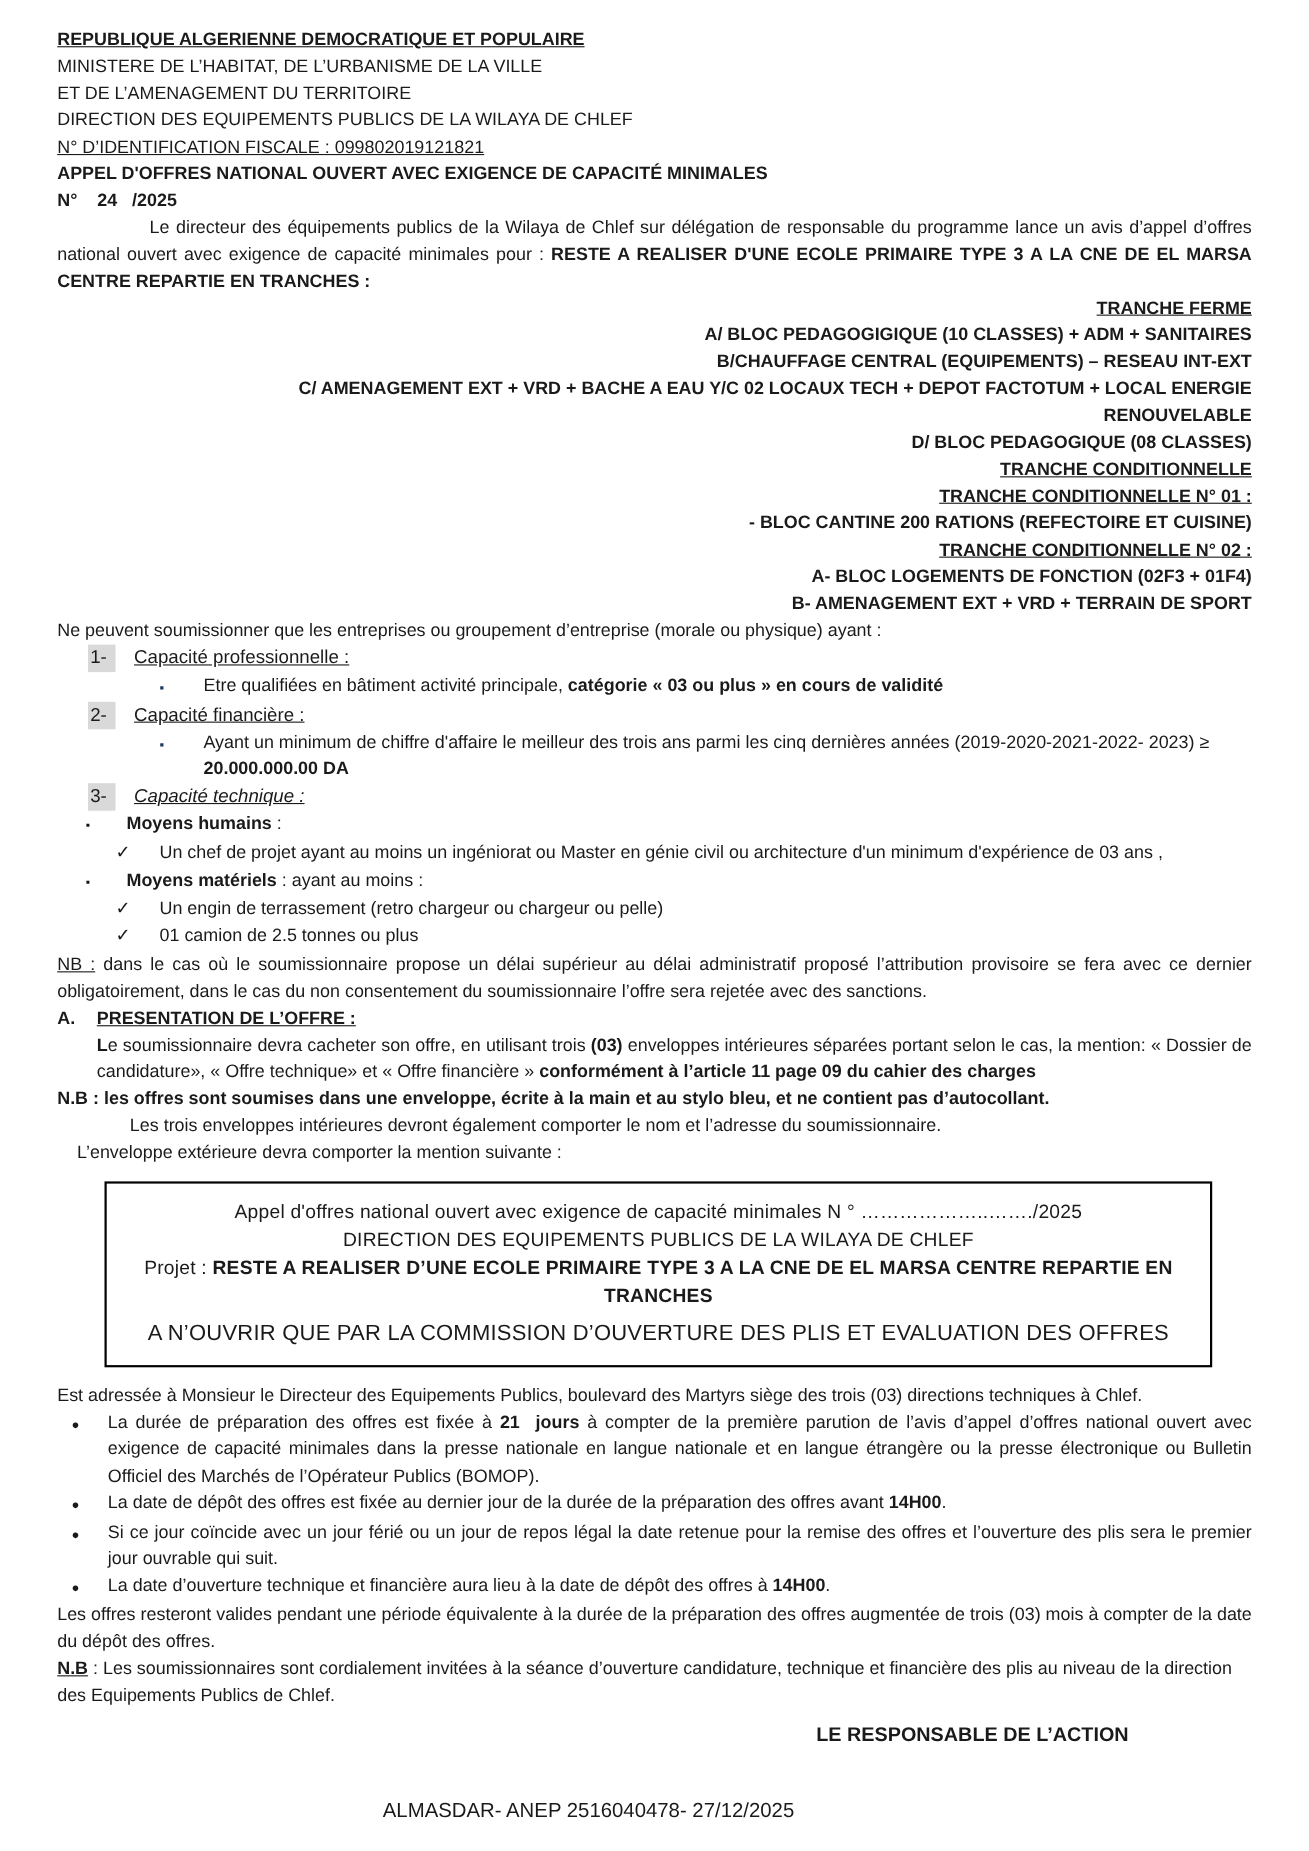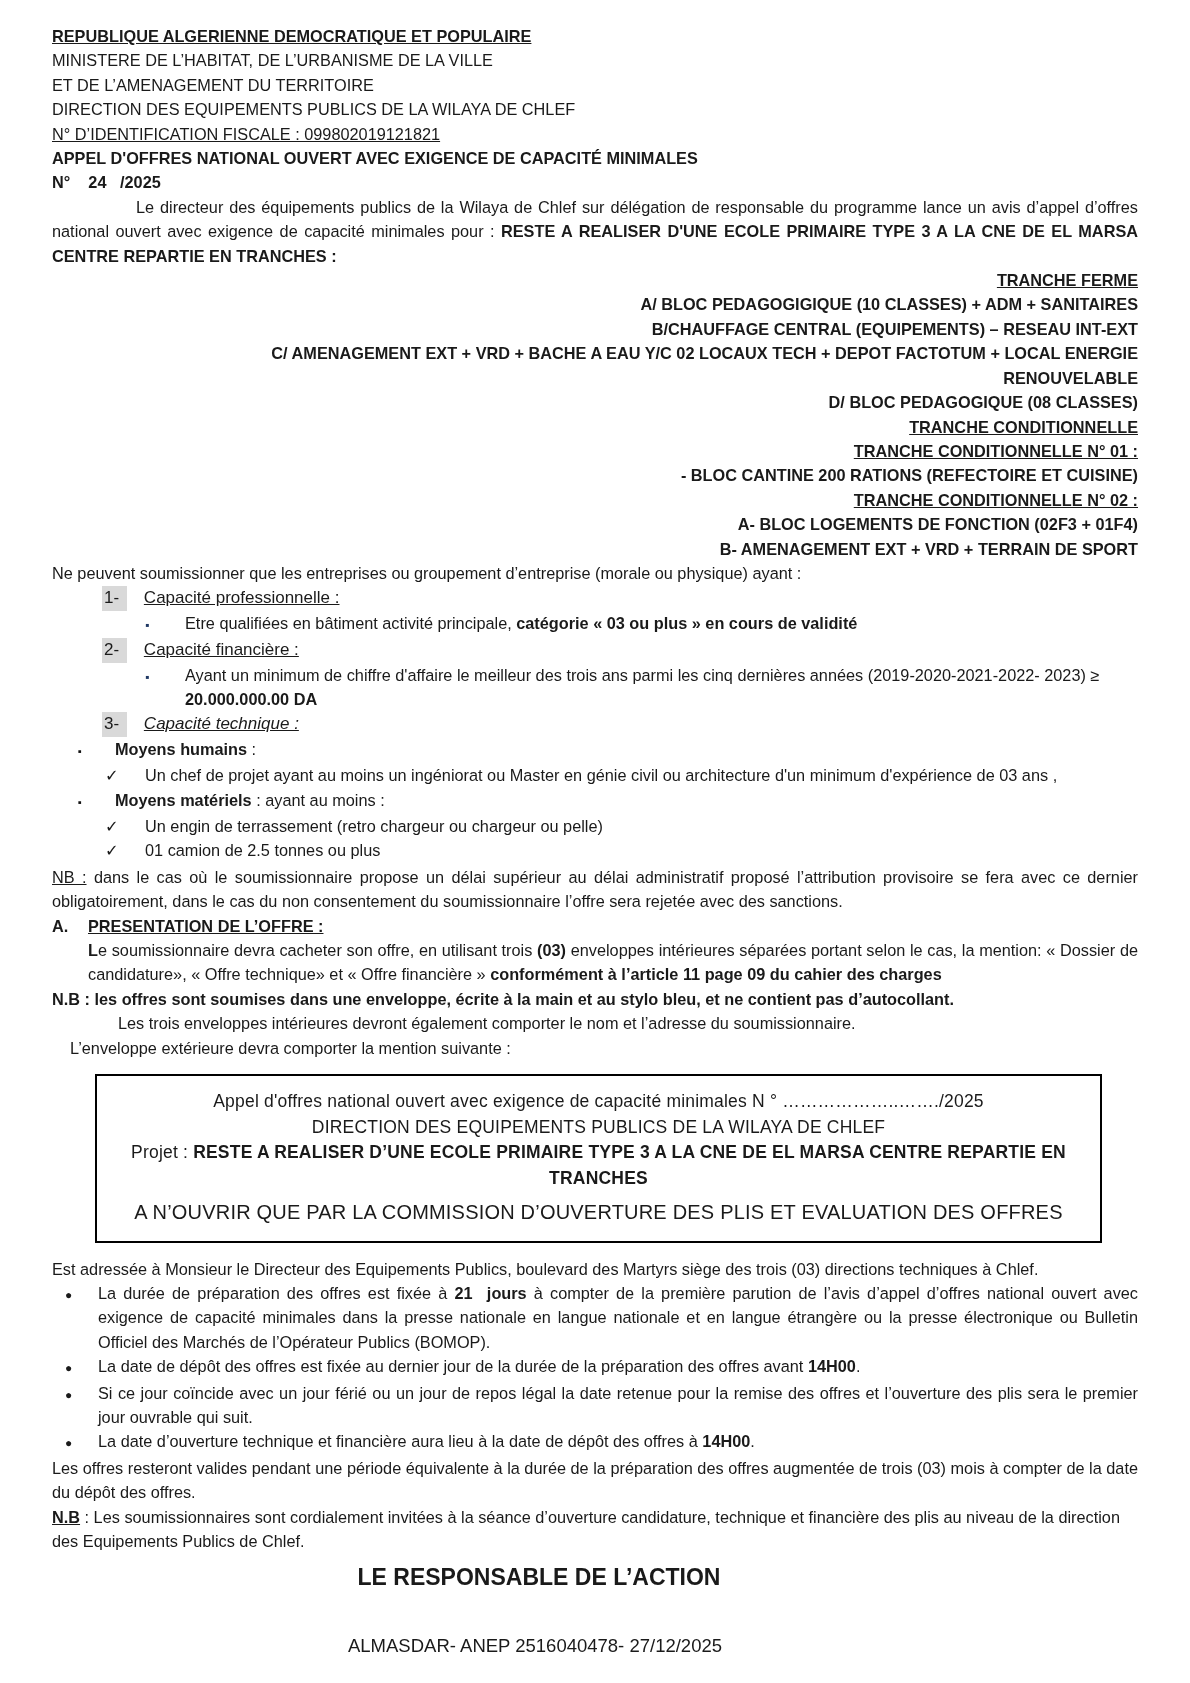--- a/index.html
+++ b/index.html
@@ -12,21 +12,21 @@
   .i{font-style:italic;}
   .ws{white-space:pre-wrap;}
   
   .hdr div{text-align:left;}
   
   .intro{text-align:justify;text-indent:84px;}
   
   .tranches{margin-left:55px;font-weight:bold;text-align:right;}
   .t-ind{margin-left:14px;}
   
-  .cap-row{margin-left:50px;font-size:17px;margin-top:1px;}
+  .cap-row{margin-left:28px;font-size:17px;margin-top:1px;}
   .cap-num{display:inline-block;background:#d9d9d9;padding:0 8px 0 2px;margin-right:12px;}
   .cap-head{text-decoration:underline;}
   
   .sub{display:flex;margin-left:93px;}
   .sub .sq{width:40px;flex:none;font-size:12px;color:#1f3864;padding-top:2px;}
   .sub .txt{flex:1;}
   
   .m-row{display:flex;margin-left:26px;}
   .m-row .sq{width:37px;flex:none;font-size:11px;color:#111;padding-top:2px;}
   .chk{display:flex;margin-left:53px;}
@@ -46,22 +46,22 @@
                border:2px solid #000;padding:13px 10px 15px 10px;text-align:center;
                font-size:17.5px;line-height:25.5px;letter-spacing:0.2px;}
   .mention-box .l4{margin-top:9px;font-size:20px;}
   .addr{margin-top:14px;text-align:justify;}
   
   .dl{display:flex;margin-left:13px;}
   .dl .dot{width:33px;flex:none;font-size:12px;padding-top:2px;}
   .dl .txt{flex:1;text-align:justify;}
   .validity{text-align:justify;}
   .nb3 .lbl{font-weight:bold;text-decoration:underline;}
-  .signature{margin-top:12px;text-align:center;padding-right:112px;
-             font-weight:bold;font-size:23px;}
+  .signature{margin-top:12px;text-align:right;padding-right:112px;
+             font-weight:bold;font-size:18px;}
   .footer{margin-top:44px;text-align:center;padding-right:120px;font-size:18.5px;}
 </style>
 </head>
 <body>
 
 <div class="page">
 
   <div class="hdr">
     <div class="b u">REPUBLIQUE ALGERIENNE DEMOCRATIQUE ET POPULAIRE</div>
     <div>MINISTERE DE L’HABITAT, DE L’URBANISME DE LA VILLE</div>

